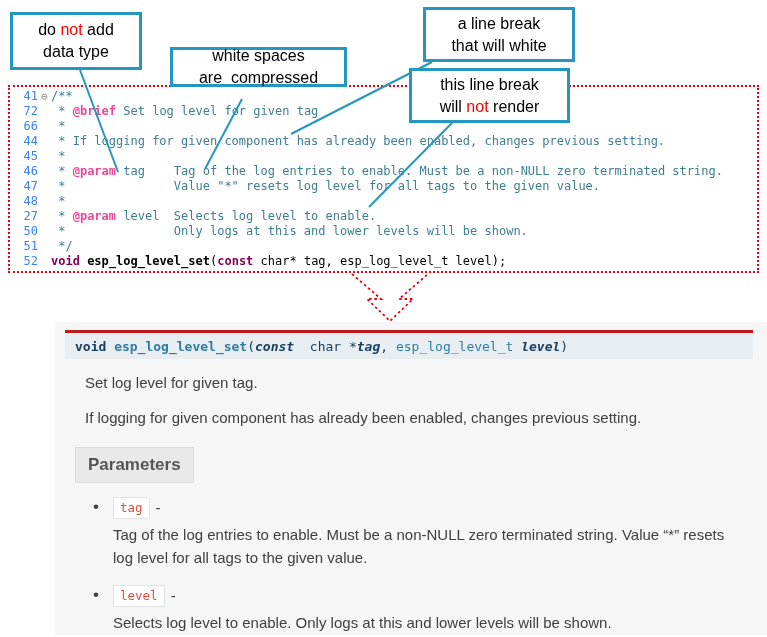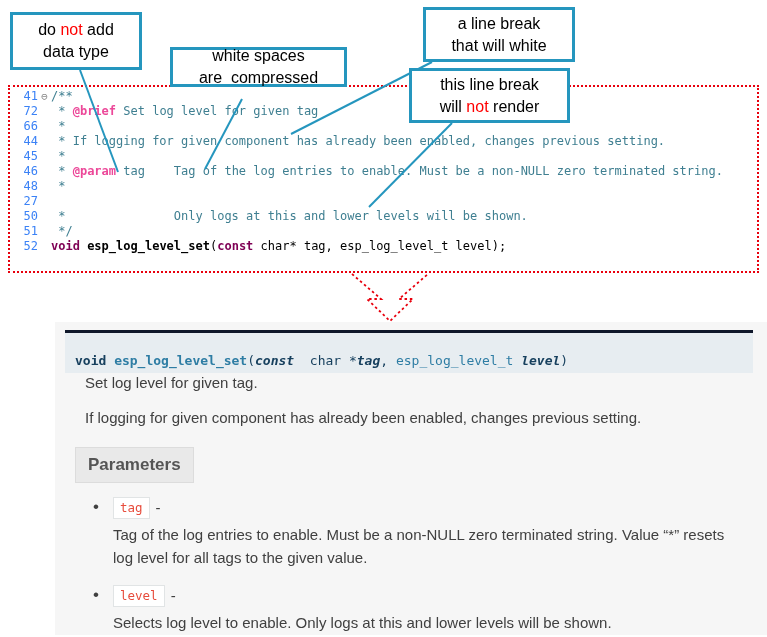--- a/index.html
+++ b/index.html
@@ -46,22 +46,22 @@
   .seg-func { color:#000; font-weight:bold; }
   .seg-plain { color:#000; }
 
   
   #docs-panel {
     position:absolute; left:55px; top:322px; width:712px; height:313px;
     background:#f6f6f6; z-index:2;
   }
   #signature {
     position:absolute; left:10px; top:8px; width:688px;
-    background:#e7edf1; border-top:3px solid #0f172a;
-    padding:20px 10px 5px 10px;
+    background:#e7edf1; border-top:3px solid #b91c1c;
+    padding:6px 10px 5px 10px;
     font-family:"DejaVu Sans Mono", monospace; font-size:13px; white-space:pre;
   }
   .sig-kw    { color:#17405e; font-weight:bold; }
   .sig-kwi   { color:#17405e; font-weight:bold; font-style:italic; }
   .sig-name  { color:#2e7da4; font-weight:bold; }
   .sig-type  { color:#2e7da4; }
   .sig-parami{ color:#17405e; font-weight:bold; font-style:italic; }
   .sig-plain { color:#17405e; }
 
   #docs-body { position:absolute; left:30px; top:50px; width:670px; font-size:15px; color:#404040; line-height:1.45; }
@@ -117,22 +117,23 @@
 </div>
 
 <div id="code-box">
   <div id="code-lines">
       <div class="code-line"><span class="line-num">41</span><span class="fold">⊖</span><span class="line-text"><span class="seg-comment">/**</span></span></div>
       <div class="code-line"><span class="line-num">72</span><span class="fold"></span><span class="line-text"><span class="seg-comment"> * </span><span class="seg-tag">@brief</span><span class="seg-comment"> Set log level for given tag</span></span></div>
       <div class="code-line"><span class="line-num">66</span><span class="fold"></span><span class="line-text"><span class="seg-comment"> *</span></span></div>
       <div class="code-line"><span class="line-num">44</span><span class="fold"></span><span class="line-text"><span class="seg-comment"> * If logging for given component has already been enabled, changes previous setting.</span></span></div>
       <div class="code-line"><span class="line-num">45</span><span class="fold"></span><span class="line-text"><span class="seg-comment"> *</span></span></div>
       <div class="code-line"><span class="line-num">46</span><span class="fold"></span><span class="line-text"><span class="seg-comment"> * </span><span class="seg-tag">@param</span><span class="seg-comment"> tag    Tag of the log entries to enable. Must be a non-NULL zero terminated string.</span></span></div>
+      <div class="code-line"><span class="line-num">47</span><span class="fold"></span><span class="line-text"><span class="seg-comment"> *               Value "*" resets log level for all tags to the given value.</span></span></div>
       <div class="code-line"><span class="line-num">48</span><span class="fold"></span><span class="line-text"><span class="seg-comment"> *</span></span></div>
-      <div class="code-line"><span class="line-num">27</span><span class="fold"></span></div>
+      <div class="code-line"><span class="line-num">27</span><span class="fold"></span><span class="line-text"><span class="seg-comment"> * </span><span class="seg-tag">@param</span><span class="seg-comment"> level  Selects log level to enable.</span></span></div>
       <div class="code-line"><span class="line-num">50</span><span class="fold"></span><span class="line-text"><span class="seg-comment"> *               Only logs at this and lower levels will be shown.</span></span></div>
       <div class="code-line"><span class="line-num">51</span><span class="fold"></span><span class="line-text"><span class="seg-comment"> */</span></span></div>
       <div class="code-line"><span class="line-num">52</span><span class="fold"></span><span class="line-text"><span class="seg-keyword">void</span><span class="seg-plain"> </span><span class="seg-func">esp_log_level_set</span><span class="seg-plain">(</span><span class="seg-keyword">const</span><span class="seg-plain"> char* tag, esp_log_level_t level);</span></span></div>
     </div>
 </div>
 
 <div id="docs-panel">
   <div id="signature"><span class="sig-kw">void </span><span class="sig-name">esp_log_level_set</span><span class="sig-plain">(</span><span class="sig-kwi">const</span><span class="sig-plain">  char *</span><span class="sig-parami">tag</span><span class="sig-plain">, </span><span class="sig-type">esp_log_level_t </span><span class="sig-parami">level</span><span class="sig-plain">)</span></div>
   <div id="docs-body">
     <p class="doc-para" id="para1">Set log level for given tag.</p>

